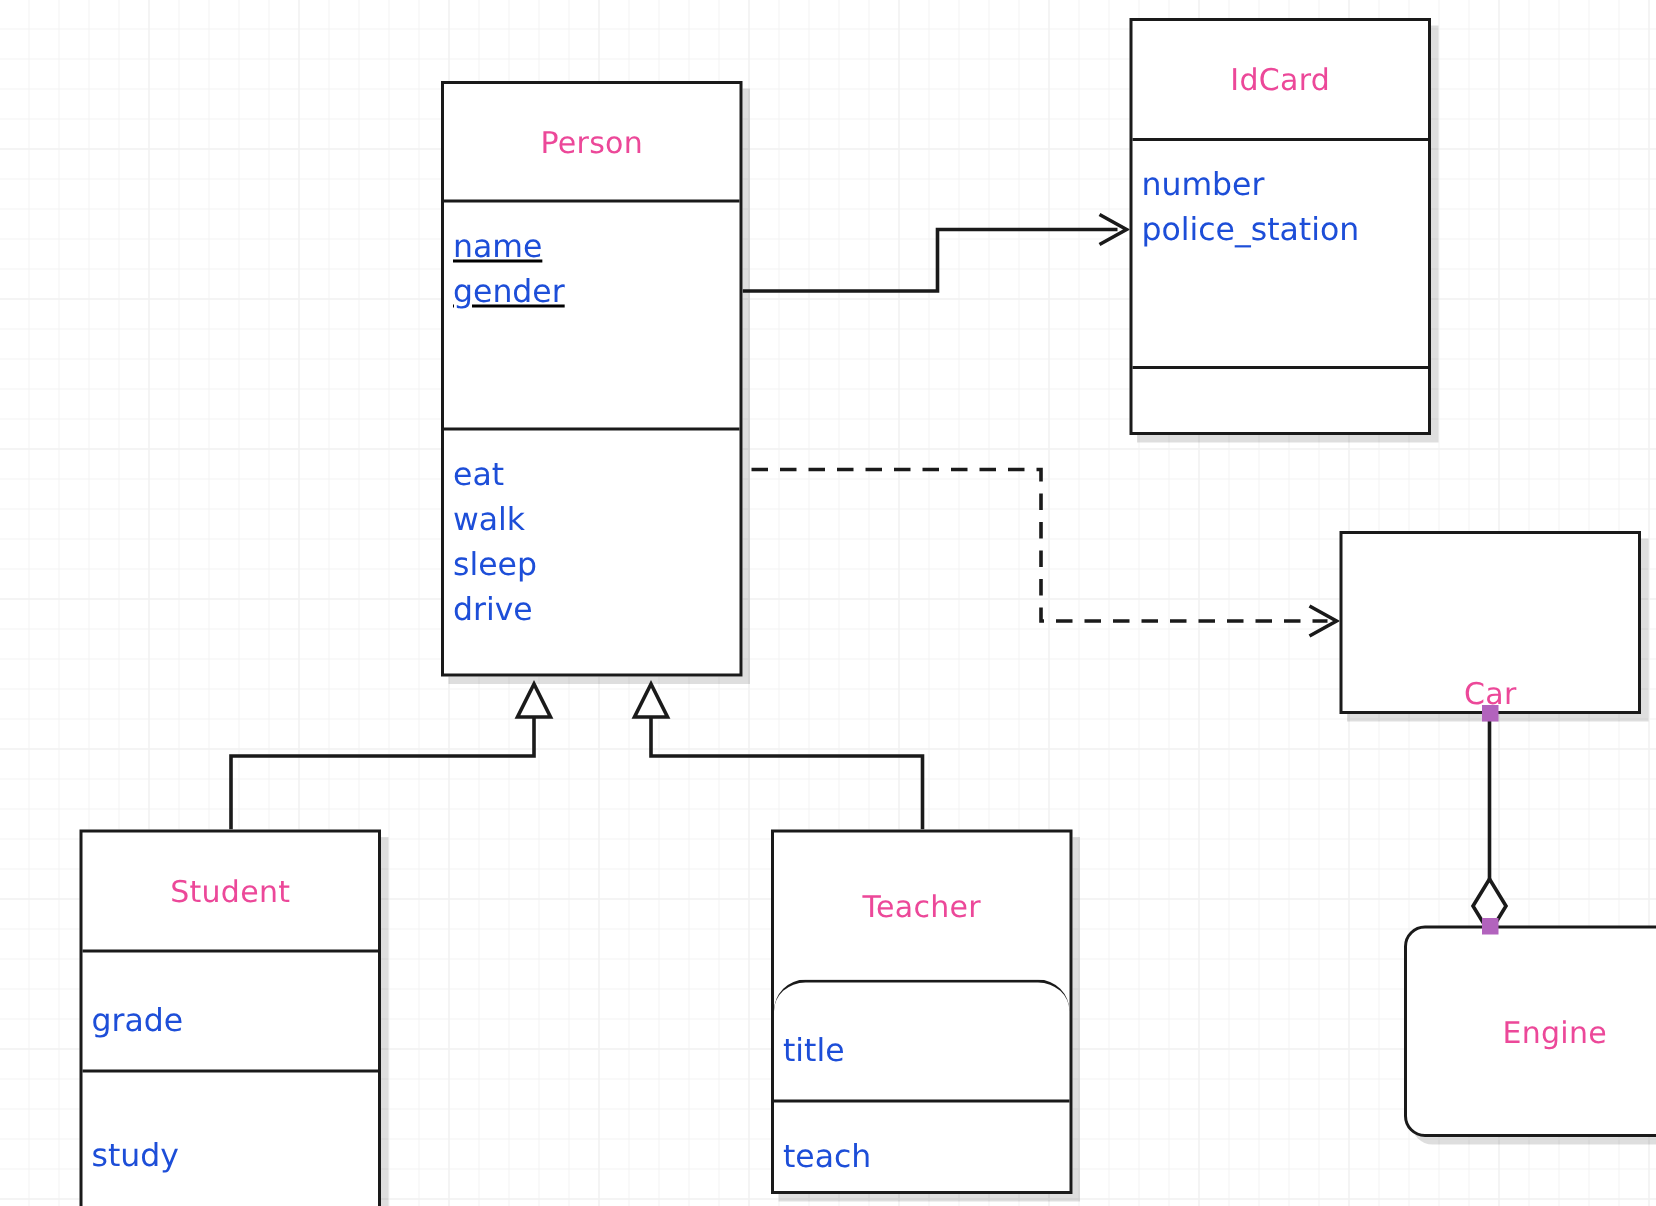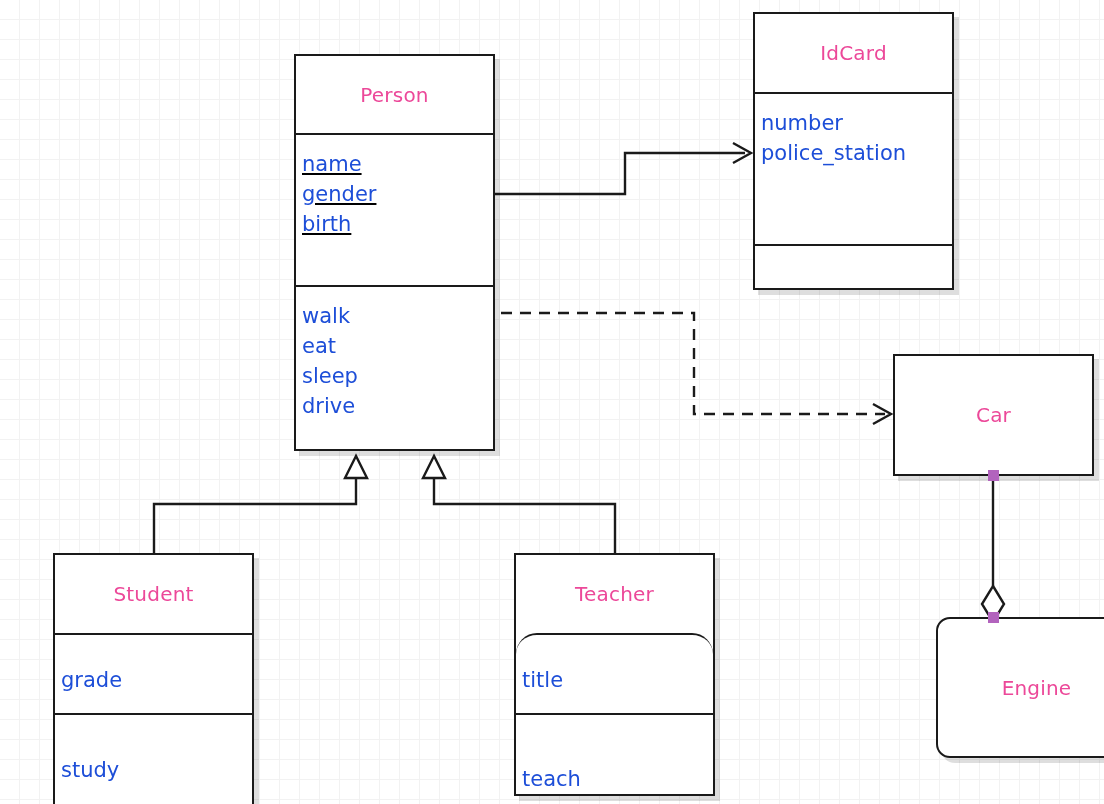--- a/index.html
+++ b/index.html
@@ -114,25 +114,24 @@
     </g>
   </svg>
 
   <div class="uml-class" style="left:294px; top:54px; width:201px; height:397px;">
     <div class="compartment cmp-title" style="height:77px;">
       <span class="class-name">Person</span>
     </div>
     <div class="compartment cmp-body" style="height:152px;text-decoration:underline;">
       <span class="member">name</span>
       <span class="member">gender</span>
-      <span class="member">birth</span>
     </div>
     <div class="compartment cmp-body" style="flex:1;">
+      <span class="member">eat</span>
       <span class="member">walk</span>
-      <span class="member">eat</span>
       <span class="member">sleep</span>
       <span class="member">drive</span>
     </div>
   </div>
 
   <div class="uml-class" style="left:753px; top:12px; width:201px; height:278px;">
     <div class="compartment cmp-title" style="height:78px;">
       <span class="class-name">IdCard</span>
     </div>
     <div class="compartment cmp-body" style="height:152px;">
@@ -148,33 +147,33 @@
     </div>
     <div class="compartment cmp-body center-v" style="height:80px;">
       <span class="member">grade</span>
     </div>
     <div class="compartment cmp-body center-v" style="flex:1;">
       <span class="member">study</span>
     </div>
   </div>
 
   <div class="uml-class" style="left:514px; top:553px; width:201px; height:243px;">
-    <div class="compartment cmp-title" style="height:78px;">
+    <div class="compartment cmp-title" style="height:98px;">
       <span class="class-name">Teacher</span>
     </div>
     <div class="compartment cmp-body center-v" style="height:80px;border-radius:21px;">
       <span class="member">title</span>
     </div>
-    <div class="compartment cmp-body center-v" style="flex:1;justify-content:flex-end;">
+    <div class="compartment cmp-body center-v" style="flex:1;">
       <span class="member">teach</span>
     </div>
   </div>
 
   <div class="uml-class" style="left:893px; top:354px; width:201px; height:122px;">
-    <div class="compartment cmp-title" style="flex:1;">
+    <div class="compartment cmp-title" style="flex:1;align-items:flex-end;">
       <span class="class-name">Car</span>
     </div>
   </div>
 
   <div class="uml-class" style="left:936px; top:617px; width:201px; height:141px;border-radius:14px;">
     <div class="compartment cmp-title" style="flex:1;">
       <span class="class-name">Engine</span>
     </div>
   </div>
 

